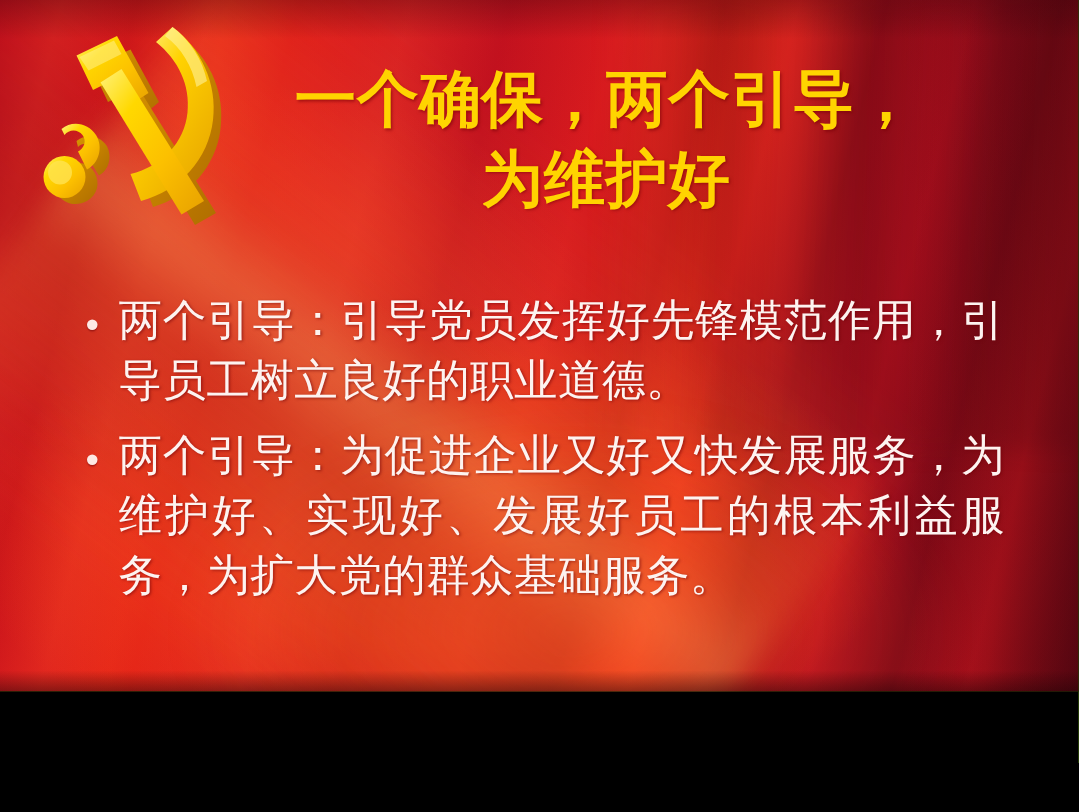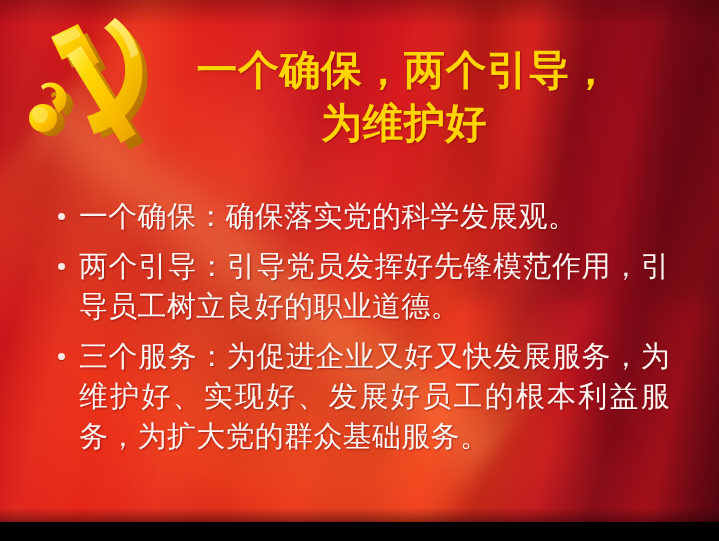--- a/index.html
+++ b/index.html
@@ -4,23 +4,23 @@
 <title>一个确保，两个引导，三个服务</title>
 <style>
   html, body {
     margin: 0;
     padding: 0;
     background: #000;
   }
   .slide {
     position: relative;
     width: 719px;
-    height: 522px;
+    height: 461px;
     overflow: hidden;
-    font-family: Liberation Serif, serif;
+    font-family: Liberation Mono, monospace;
     background-color: #4d7c0f;
   }
 
   
   .bg-base {
     position: absolute;
     inset: 0;
     background:
       radial-gradient(ellipse 70% 55% at 40% 78%, #f2421e 0%, #ec3419 28%, rgba(225,32,26,0) 62%),
       radial-gradient(ellipse 48% 40% at 20% 40%, #e8281c 0%, rgba(214,22,26,0) 70%),
@@ -261,30 +261,26 @@
     </svg>
   </div>
 
   <div class="title">
     <span class="line1">一个确保，两个引导，</span>
     <span class="line2">为维护好</span>
   </div>
 
   <div class="body">
 
-    <div class="bullet-row">
-      <span class="bullet-dot"></span>
-      <span class="bullet-text">一个确保：确保落实党的科学发展观。</span>
-    </div>
 
     <div class="bullet-row">
       <span class="bullet-dot"></span>
       <span class="bullet-text">两个引导：引导党员发挥好先锋模范作用，引导员工树立良好的职业道德。</span>
     </div>
 
     <div class="bullet-row">
       <span class="bullet-dot"></span>
-      <span class="bullet-text">三个服务：为促进企业又好又快发展服务，为维护好、实现好、发展好员工的根本利益服务，为扩大党的群众基础服务。</span>
+      <span class="bullet-text">两个引导：为促进企业又好又快发展服务，为维护好、实现好、发展好员工的根本利益服务，为扩大党的群众基础服务。</span>
     </div>
 
   </div>
 
 </div>
 
 </body></html>

